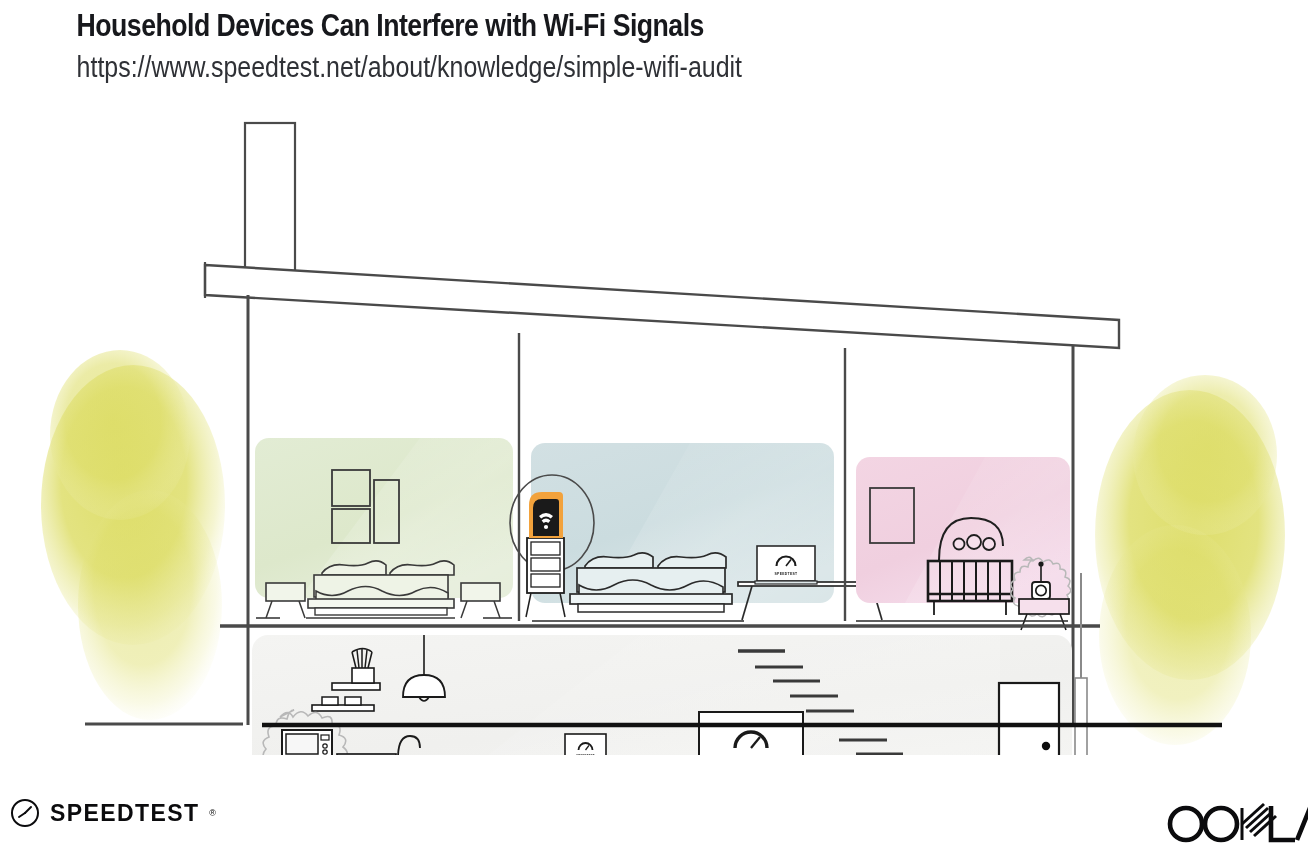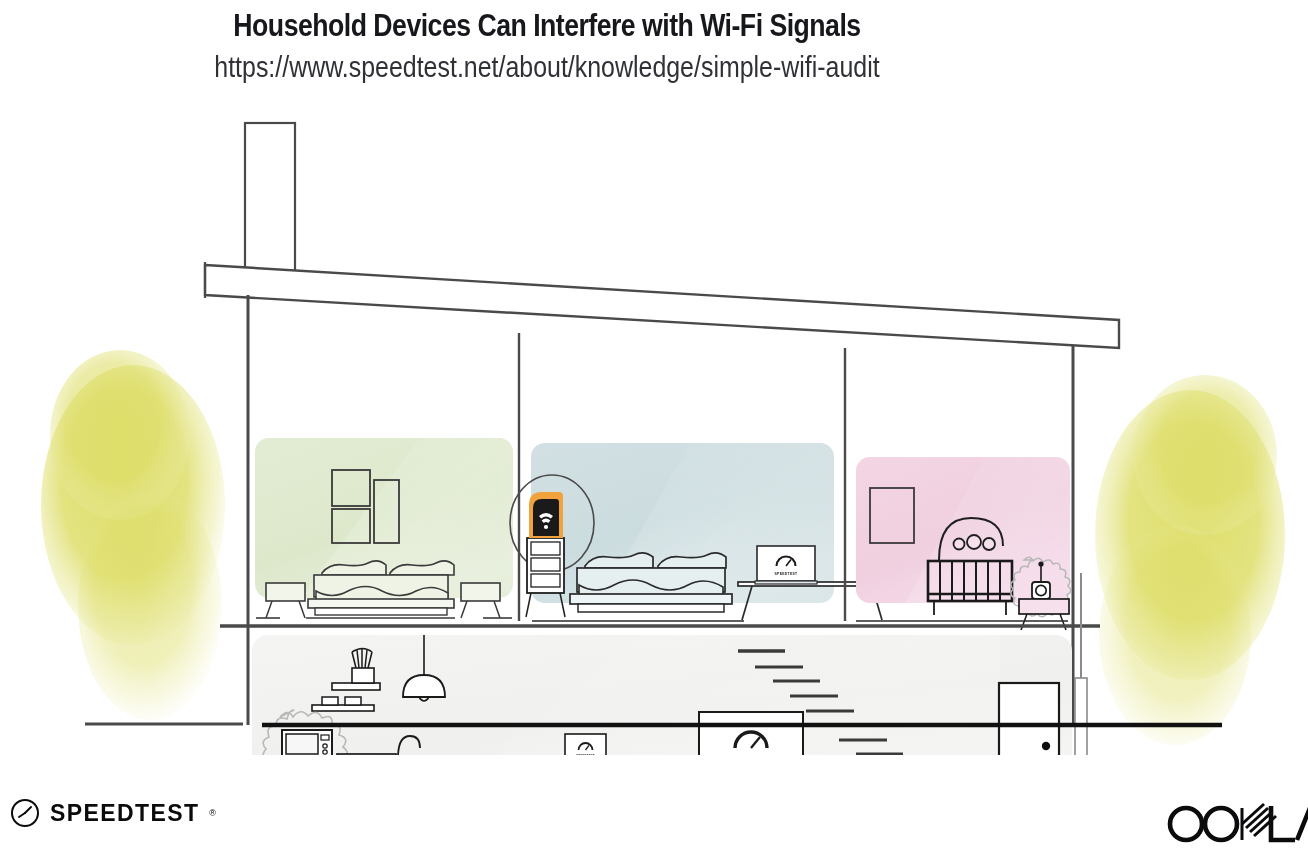--- a/index.html
+++ b/index.html
@@ -6,21 +6,21 @@
   body{
     width:1308px;height:861px;
     background:#ffffff;
     font-family:"Liberation Sans", sans-serif;
     overflow:hidden;
     position:relative;
   }
   .page{position:relative;width:1308px;height:861px;}
 
   
-  .header{position:absolute;left:0;top:0;width:1094px;text-align:center;}
+  .header{position:absolute;left:0;top:0;width:1094px;text-align:left;}
   .title{
     font-family:"Liberation Sans", sans-serif;
     font-weight:bold;
     font-size:31px;
     letter-spacing:-0.6px;
     color:#17181c;
     margin:8px 0 0 0;
     transform:scaleX(0.86);
   }
   .subtitle{

